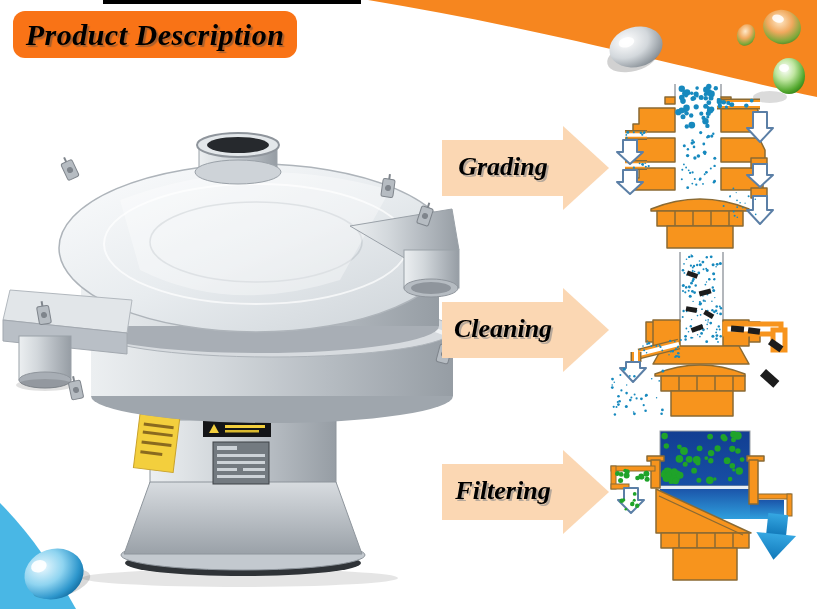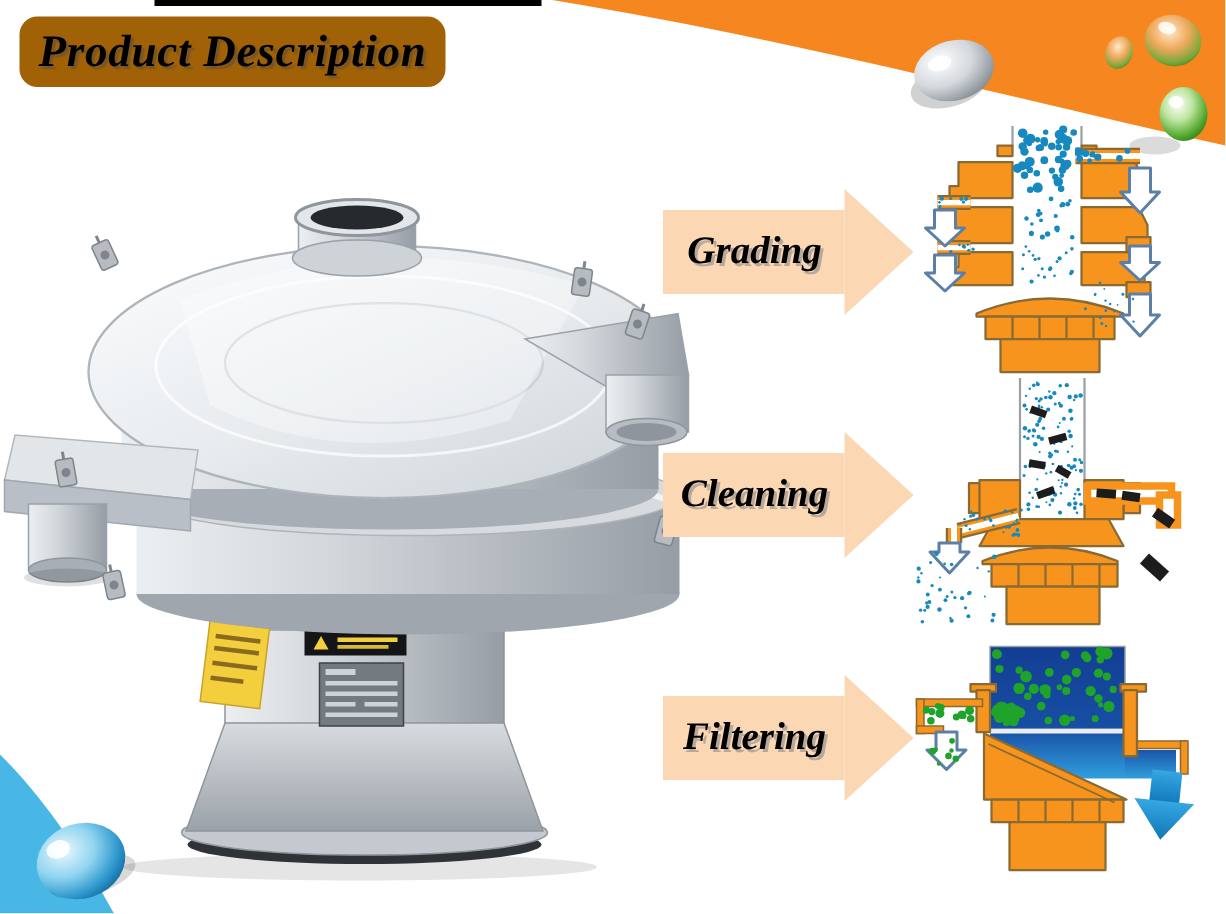--- a/index.html
+++ b/index.html
@@ -4,21 +4,21 @@
 <style>
   html,body{margin:0;padding:0;}
   body{
     width:817px;height:609px;position:relative;overflow:hidden;
     background:#ffffff;font-family:"Liberation Serif",serif;
   }
   .abs{position:absolute;}
   .layer{position:absolute;inset:0;pointer-events:none;}
   .title-box{
     left:13px;top:11px;width:284px;height:47px;
-    background:#a16207;border-radius:12px;
+    background:#f97316;border-radius:12px;
     display:flex;align-items:center;justify-content:center;
     font-size:30px;font-weight:bold;font-style:italic;color:#000;
     text-shadow:2px 2px 1px rgba(70,70,70,.45);
     letter-spacing:.5px;
   }
   svg{position:absolute;overflow:visible;}
   .arrow-text{
     font-family:"Liberation Serif",serif;font-weight:bold;font-style:italic;
     font-size:26px;
   }

